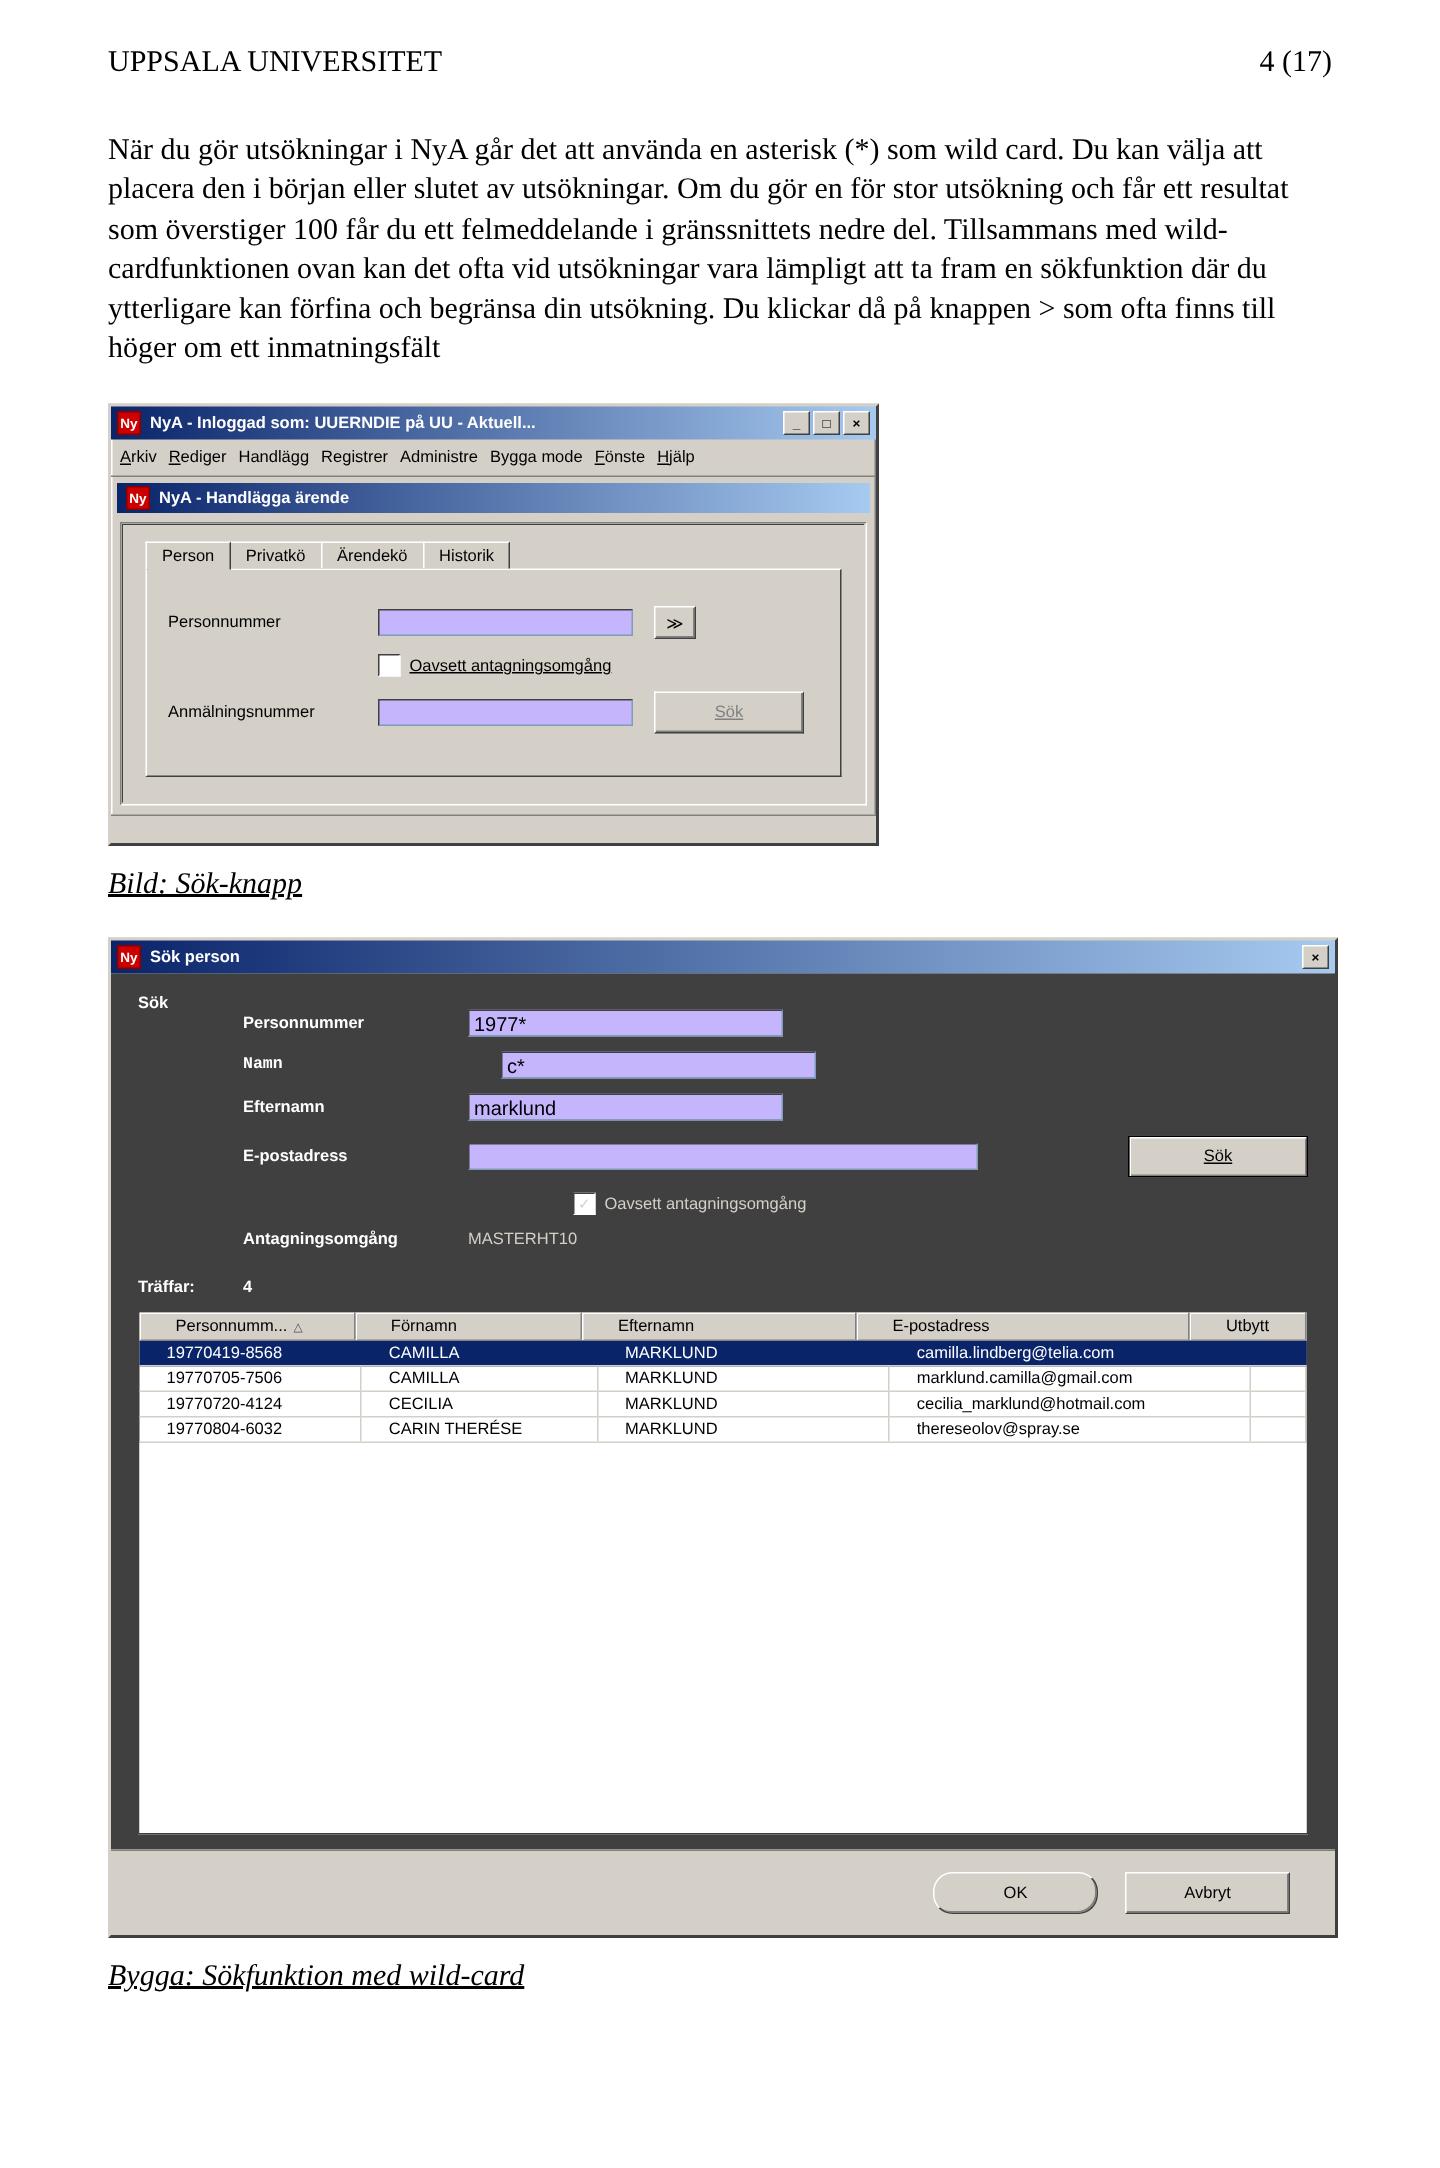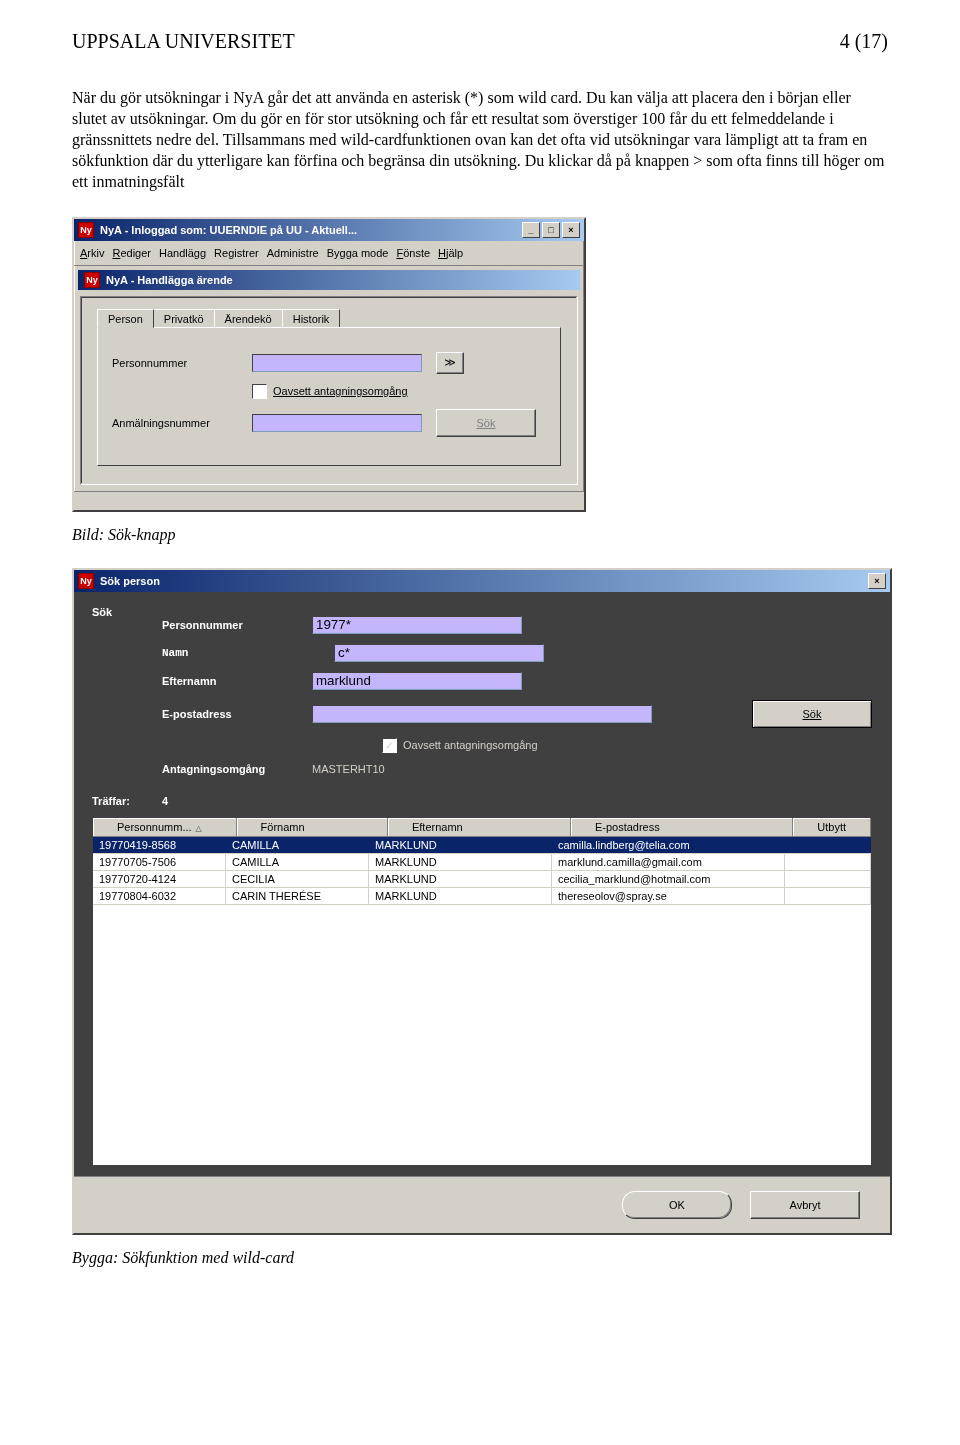--- a/index.html
+++ b/index.html
@@ -1,19 +1,19 @@
 <!DOCTYPE html>
 <html><head>
 <meta charset="utf-8">
 <style>
   body{margin:0;background:#fff;font-family:"Times New Roman",serif;color:#000;width:960px;}
   .page{padding:30px 72px 50px;}
   .header-row{display:flex;justify-content:space-between;font-size:20px;margin-bottom:34px;}
-  .body-text p{font-size:16px;line-height:1.32;margin:0 0 0 0;}
-  .caption{font-size:16px;font-style:italic;margin:14px 0 24px;}
+  .body-text p{font-size:20px;line-height:1.32;margin:0 0 0 0;}
+  .caption{font-size:20px;font-style:italic;margin:14px 0 24px;text-decoration:underline;}
   
   .win{font-family:Tahoma,Arial,sans-serif;font-size:11px;color:#000;background:#d4d0c8;
        border:2px solid #d4d0c8;border-right-color:#404040;border-bottom-color:#404040;
        box-shadow:inset 1px 1px 0 #fff,inset -1px -1px 0 #808080;position:relative;}
   .titlebar{background:linear-gradient(90deg,#0a246a,#a6caf0);color:#fff;height:22px;
        display:flex;align-items:center;padding:0 4px;font-weight:bold;}
   .titlebar .appicon{width:14px;height:14px;background:#c00;border:1px solid #800;
        margin-right:6px;display:flex;align-items:center;justify-content:center;font-size:9px;}
   .titlebar .sp{flex:1;}
   .tbtn{width:16px;height:14px;background:#d4d0c8;border:1px solid #fff;
@@ -44,21 +44,21 @@
   .btn.small{padding:0;width:26px;height:20px;}
   .chk{width:13px;height:13px;border:1px solid #404040;border-right-color:#fff;border-bottom-color:#fff;
        background:#fff;display:inline-flex;align-items:center;justify-content:center;margin-right:6px;font-size:10px;}
   .statusbar{height:18px;border-top:1px solid #808080;margin-top:4px;background:#d4d0c8;}
   
   .win2{width:100%;}
   .grid{border:1px solid #404040;background:#fff;}
   .ghead{display:flex;background:#d4d0c8;border-bottom:1px solid #808080;}
   .ghead div{padding:3px 24px;border-right:1px solid #808080;box-shadow:inset 1px 1px 0 #fff;}
   .grow{display:flex;border-bottom:1px solid #d4d0c8;}
-  .grow div{padding:2px 6px;border-right:1px solid #d4d0c8;overflow:hidden;white-space:nowrap;}
+  .grow div{padding:2px 18px;border-right:1px solid #d4d0c8;overflow:hidden;white-space:nowrap;}
   .grow.sel{background:#0a246a;color:#fff;}
   .grow.sel div{border-right-color:#0a246a;}
   .c1{width:120px;}.c2{width:130px;}.c3{width:170px;}.c4{width:220px;}.c5{flex:1;}
   .bottombar{display:flex;justify-content:flex-end;gap:18px;padding:14px 30px;background:#d4d0c8;
        border-top:1px solid #808080;}
   .sortarrow{font-size:8px;margin-left:4px;color:#555;}
   .label-dark{color:#fff;font-weight:bold;}
   .fieldlabel-b{font-weight:bold;}
 </style>
 </head>

